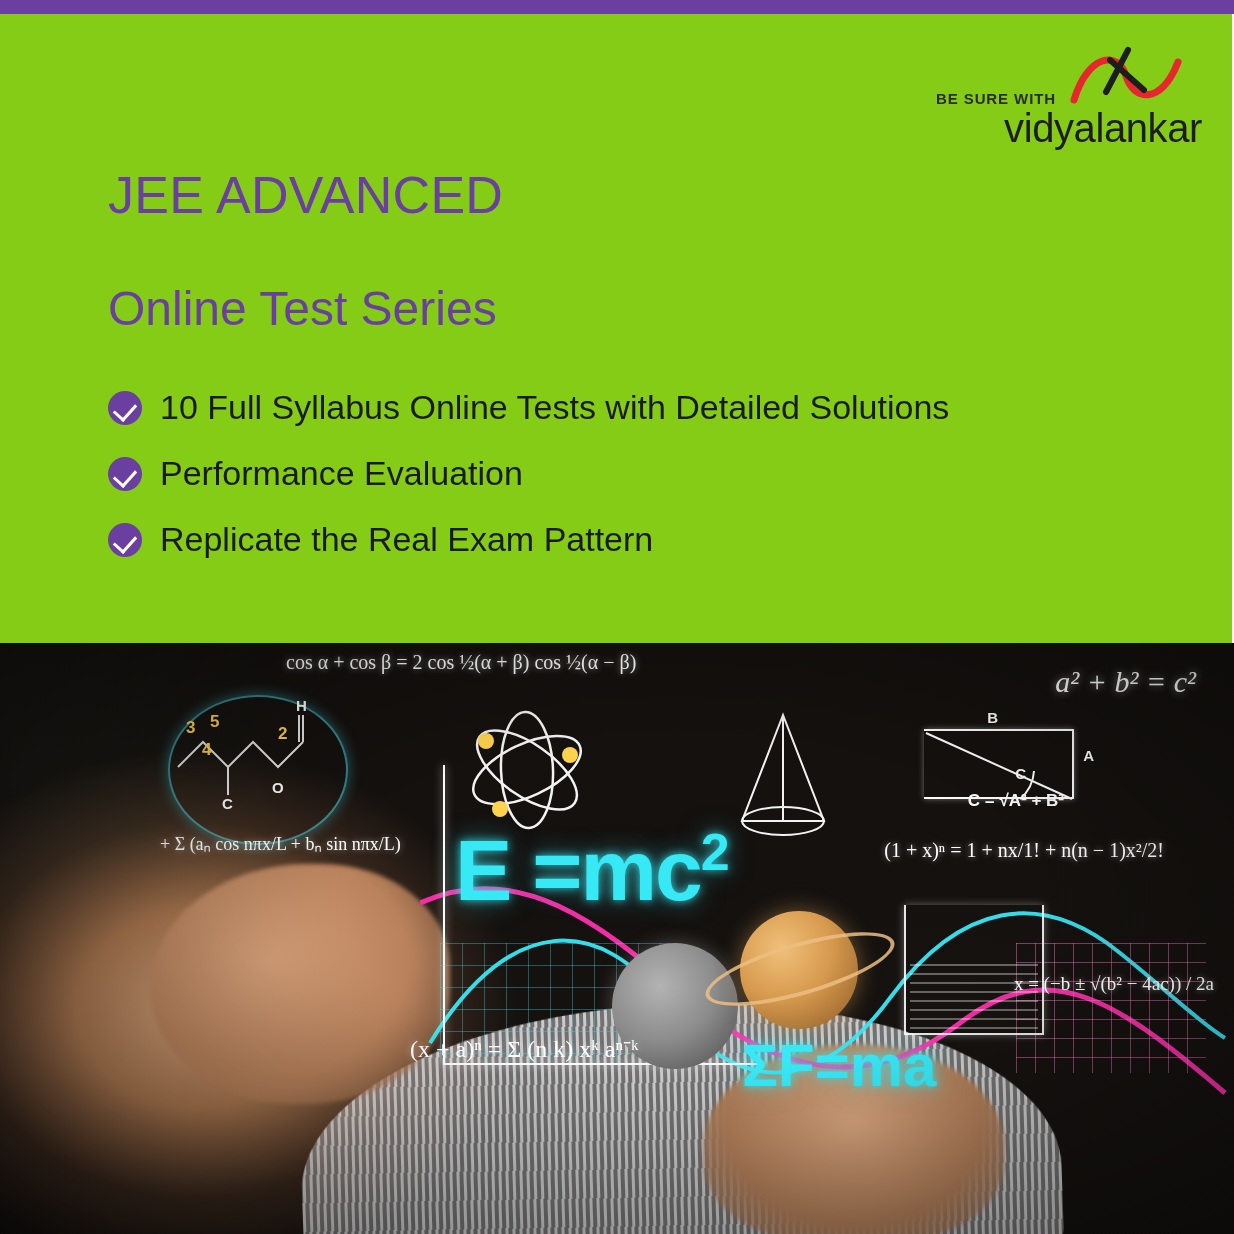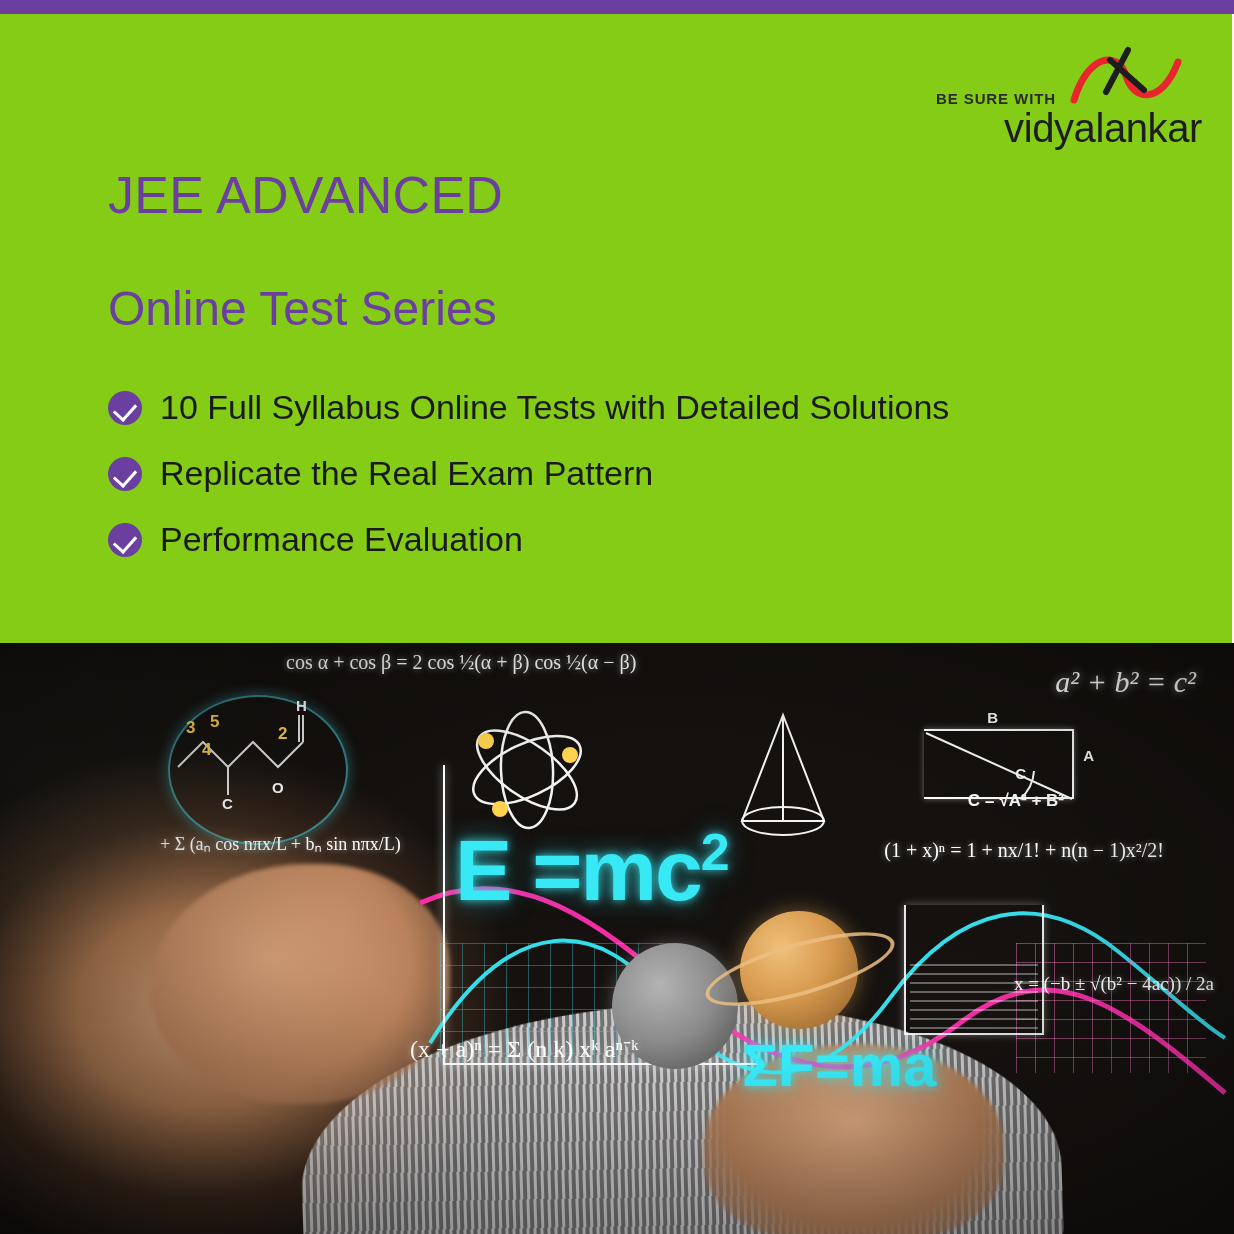--- a/index.html
+++ b/index.html
@@ -295,25 +295,25 @@
   <h1 class="title">JEE ADVANCED</h1>
   <h2 class="subtitle">Online Test Series</h2>
 
   <div class="bullets">
     <div class="bullet">
       <span class="check"></span>
       <span class="btext">10 Full Syllabus Online Tests with Detailed Solutions</span>
     </div>
     <div class="bullet">
       <span class="check"></span>
-      <span class="btext">Replicate the Real Exam Pattern</span>
+      <span class="btext">Performance Evaluation</span>
     </div>
     <div class="bullet">
       <span class="check"></span>
-      <span class="btext">Performance Evaluation</span>
+      <span class="btext">Replicate the Real Exam Pattern</span>
     </div>
   </div>
 
   <div class="hero">
     <div class="hero-photo"></div>
     <div class="hero-book"></div>
     <div class="hero-hand-l"></div>
     <div class="hero-hand-r"></div>
 
     <div class="hero-overlay">

